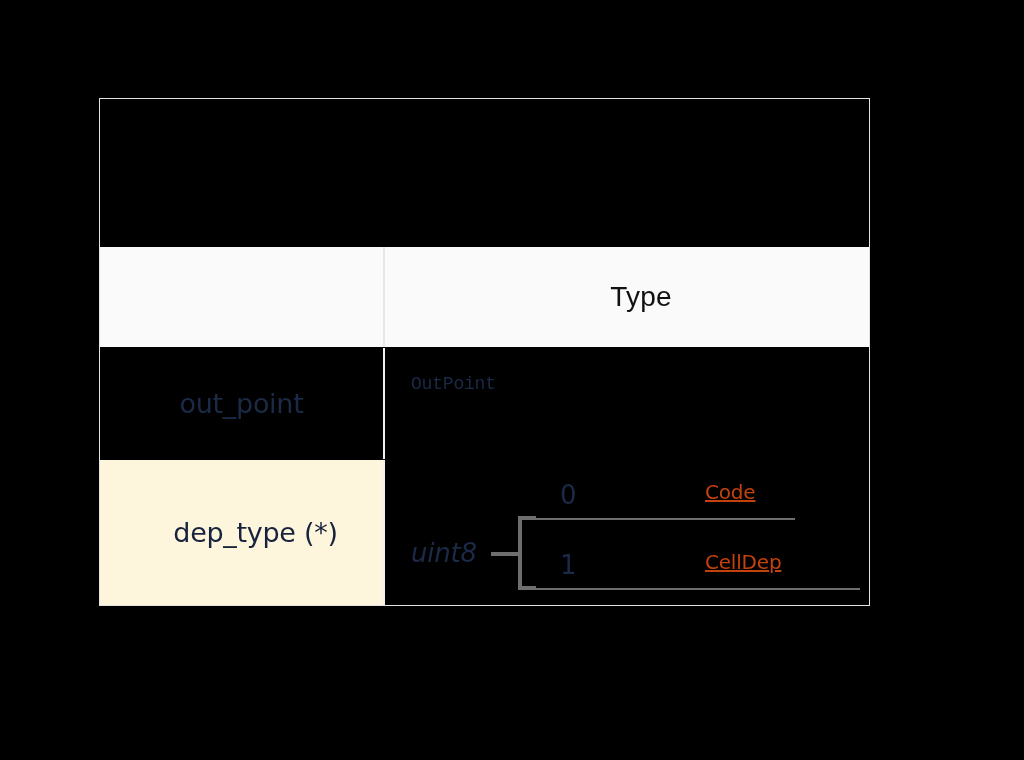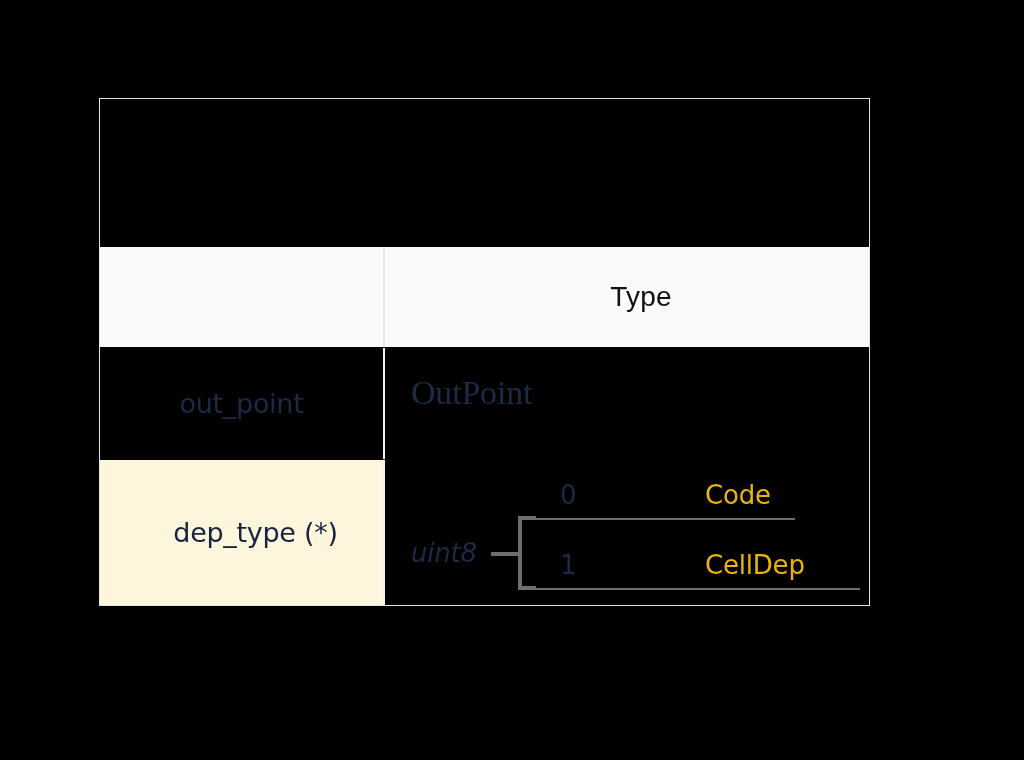--- a/index.html
+++ b/index.html
@@ -125,22 +125,22 @@
     font-family: "DejaVu Sans", sans-serif;
     font-size: 27px;
     letter-spacing: -0.3px;
     white-space: nowrap;
   }
   .field-label.on-dark  { color: #1b2a47; }
   .field-label.on-cream { color: #17233c; }
 
   .type-text {
     position: absolute;
-    font-family: Liberation Serif, serif;
-    font-size: 34px;
+    font-family: Liberation Mono, monospace;
+    font-size: 18px;
     color: #1b2a47;
     letter-spacing: -0.2px;
     white-space: nowrap;
   }
 
   .outpoint-type { left: 26px; top: 26px; }
 
   
   .enum-wrap {
     position: absolute;
@@ -184,24 +184,25 @@
   .enum-variant .v-index {
     position: absolute;
     font-family: "DejaVu Sans", sans-serif;
     font-size: 26px;
     color: #1b2a47;
     letter-spacing: -0.2px;
   }
   .enum-variant .v-name {
     position: absolute;
     font-family: "DejaVu Sans", sans-serif;
-    font-size: 26px;
-    color: #eab308;
-    letter-spacing: -0.2px;
-    white-space: nowrap;
+    font-size: 20px;
+    color: #c2410c;
+    letter-spacing: -0.2px;
+    white-space: nowrap;
+    text-decoration: underline;
   }
   .enum-variant .v-rule {
     position: absolute;
     height: 2px;
     background: #6e6e6e;
   }
 
   .variant-0 .v-index { left: 175px; top: -38px; }
   .variant-0 .v-name  { left: 320px; top: -38px; }
   .variant-0 .v-rule  { left: 148px; top: 0px; width: 262px; }

